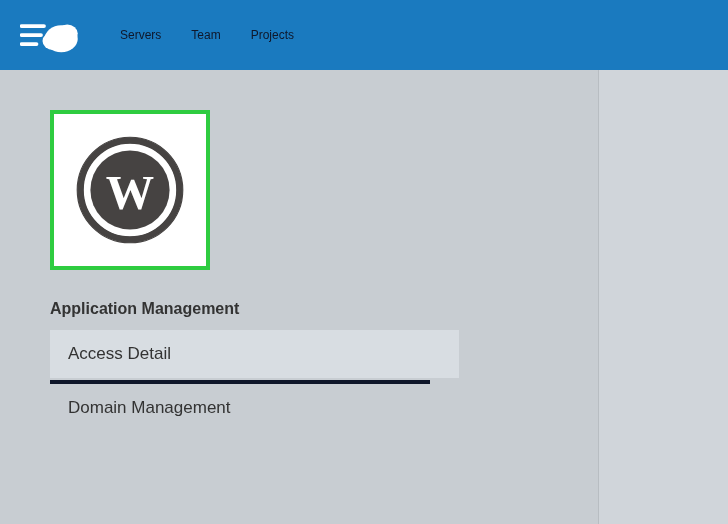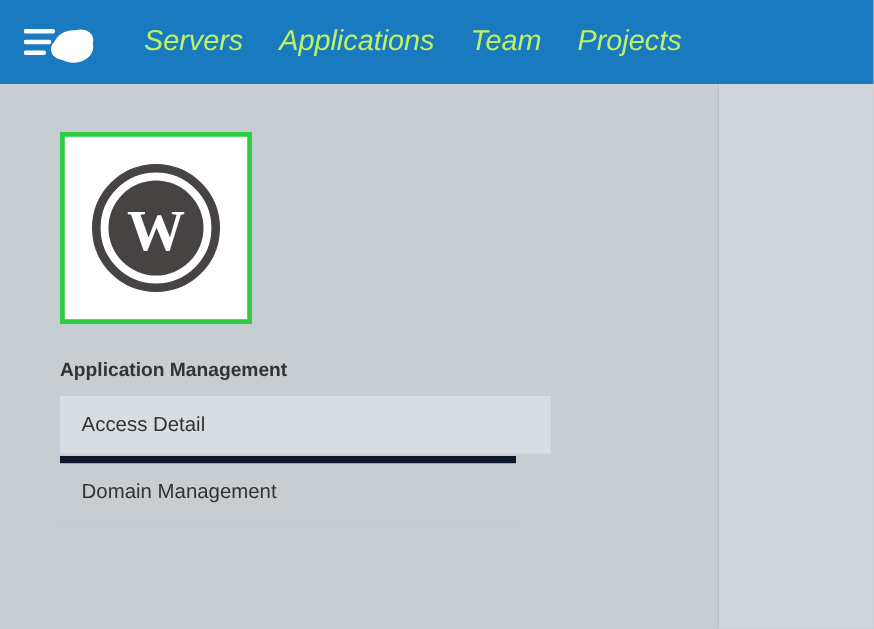--- a/index.html
+++ b/index.html
@@ -38,27 +38,26 @@
     }
 
     .navbar-links {
       display: flex;
       align-items: center;
       gap: 30px;
       margin-left: 10px;
     }
 
     .navbar-link {
-      color: #bef264;
-      font-size: 24px;
+      color: #0f172a;
+      font-size: 12px;
       font-weight: 400;
       cursor: pointer;
       text-decoration: none;
       white-space: nowrap;
-      font-style: italic;
     }
 
     
     .main-content {
       background-color: #c8cdd2;
       padding: 40px 30px 20px 30px;
       height: calc(524px - 70px);
       position: relative;
     }
 
@@ -103,21 +102,21 @@
       margin-bottom: 2px;
     }
 
     .menu-item-domain {
       background-color: #c8cdd2;
       padding: 14px 18px;
       font-size: 17px;
       color: #333;
       cursor: pointer;
       width: 380px;
-      border-top: 6px solid #0f172a;
+      border-top: 4px solid #0f172a;
     }
 
     
     .right-panel {
       position: absolute;
       right: 0;
       top: 0;
       width: 130px;
       height: 100%;
       background-color: #d0d5da;
@@ -136,21 +135,20 @@
       <line x1="2" y1="42" x2="22" y2="42" stroke="white" stroke-width="5" stroke-linecap="round"></line>
 
       <ellipse cx="55" cy="35" rx="22" ry="18" fill="white"></ellipse>
       <ellipse cx="44" cy="38" rx="14" ry="12" fill="white"></ellipse>
       <ellipse cx="63" cy="28" rx="14" ry="12" fill="white"></ellipse>
     </svg>
   </div>
 
   <div class="navbar-links">
     <a class="navbar-link">Servers</a>
-    <a class="navbar-link">Applications</a>
     <a class="navbar-link">Team</a>
     <a class="navbar-link">Projects</a>
   </div>
 </nav>
 
 <main class="main-content">
 
   <div class="app-icon-container">
     <svg class="wp-icon" viewBox="0 0 100 100" xmlns="http://www.w3.org/2000/svg">
 

